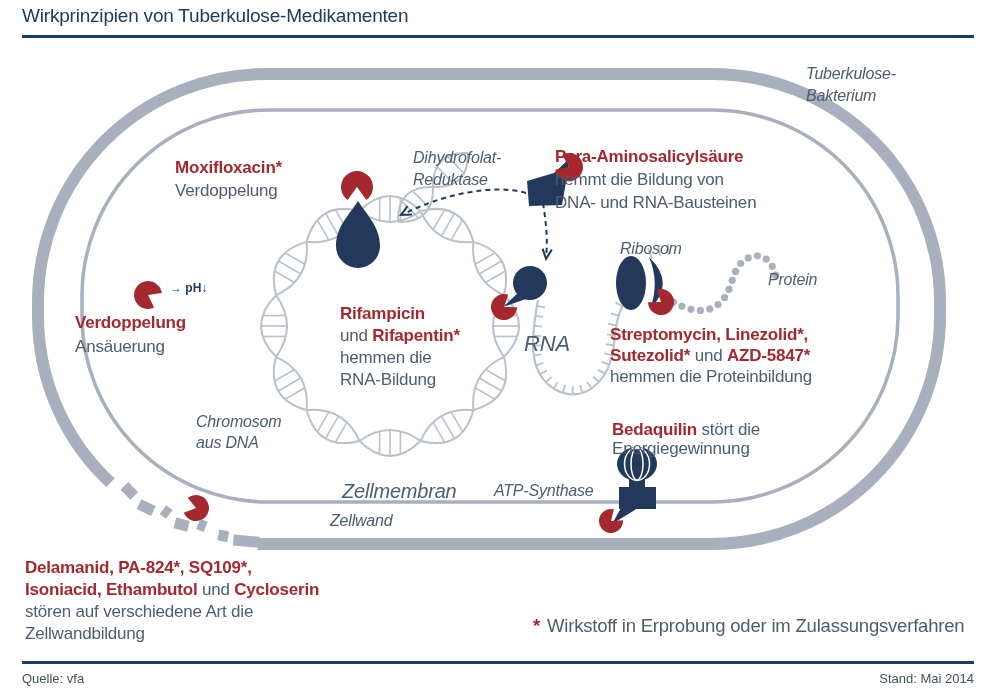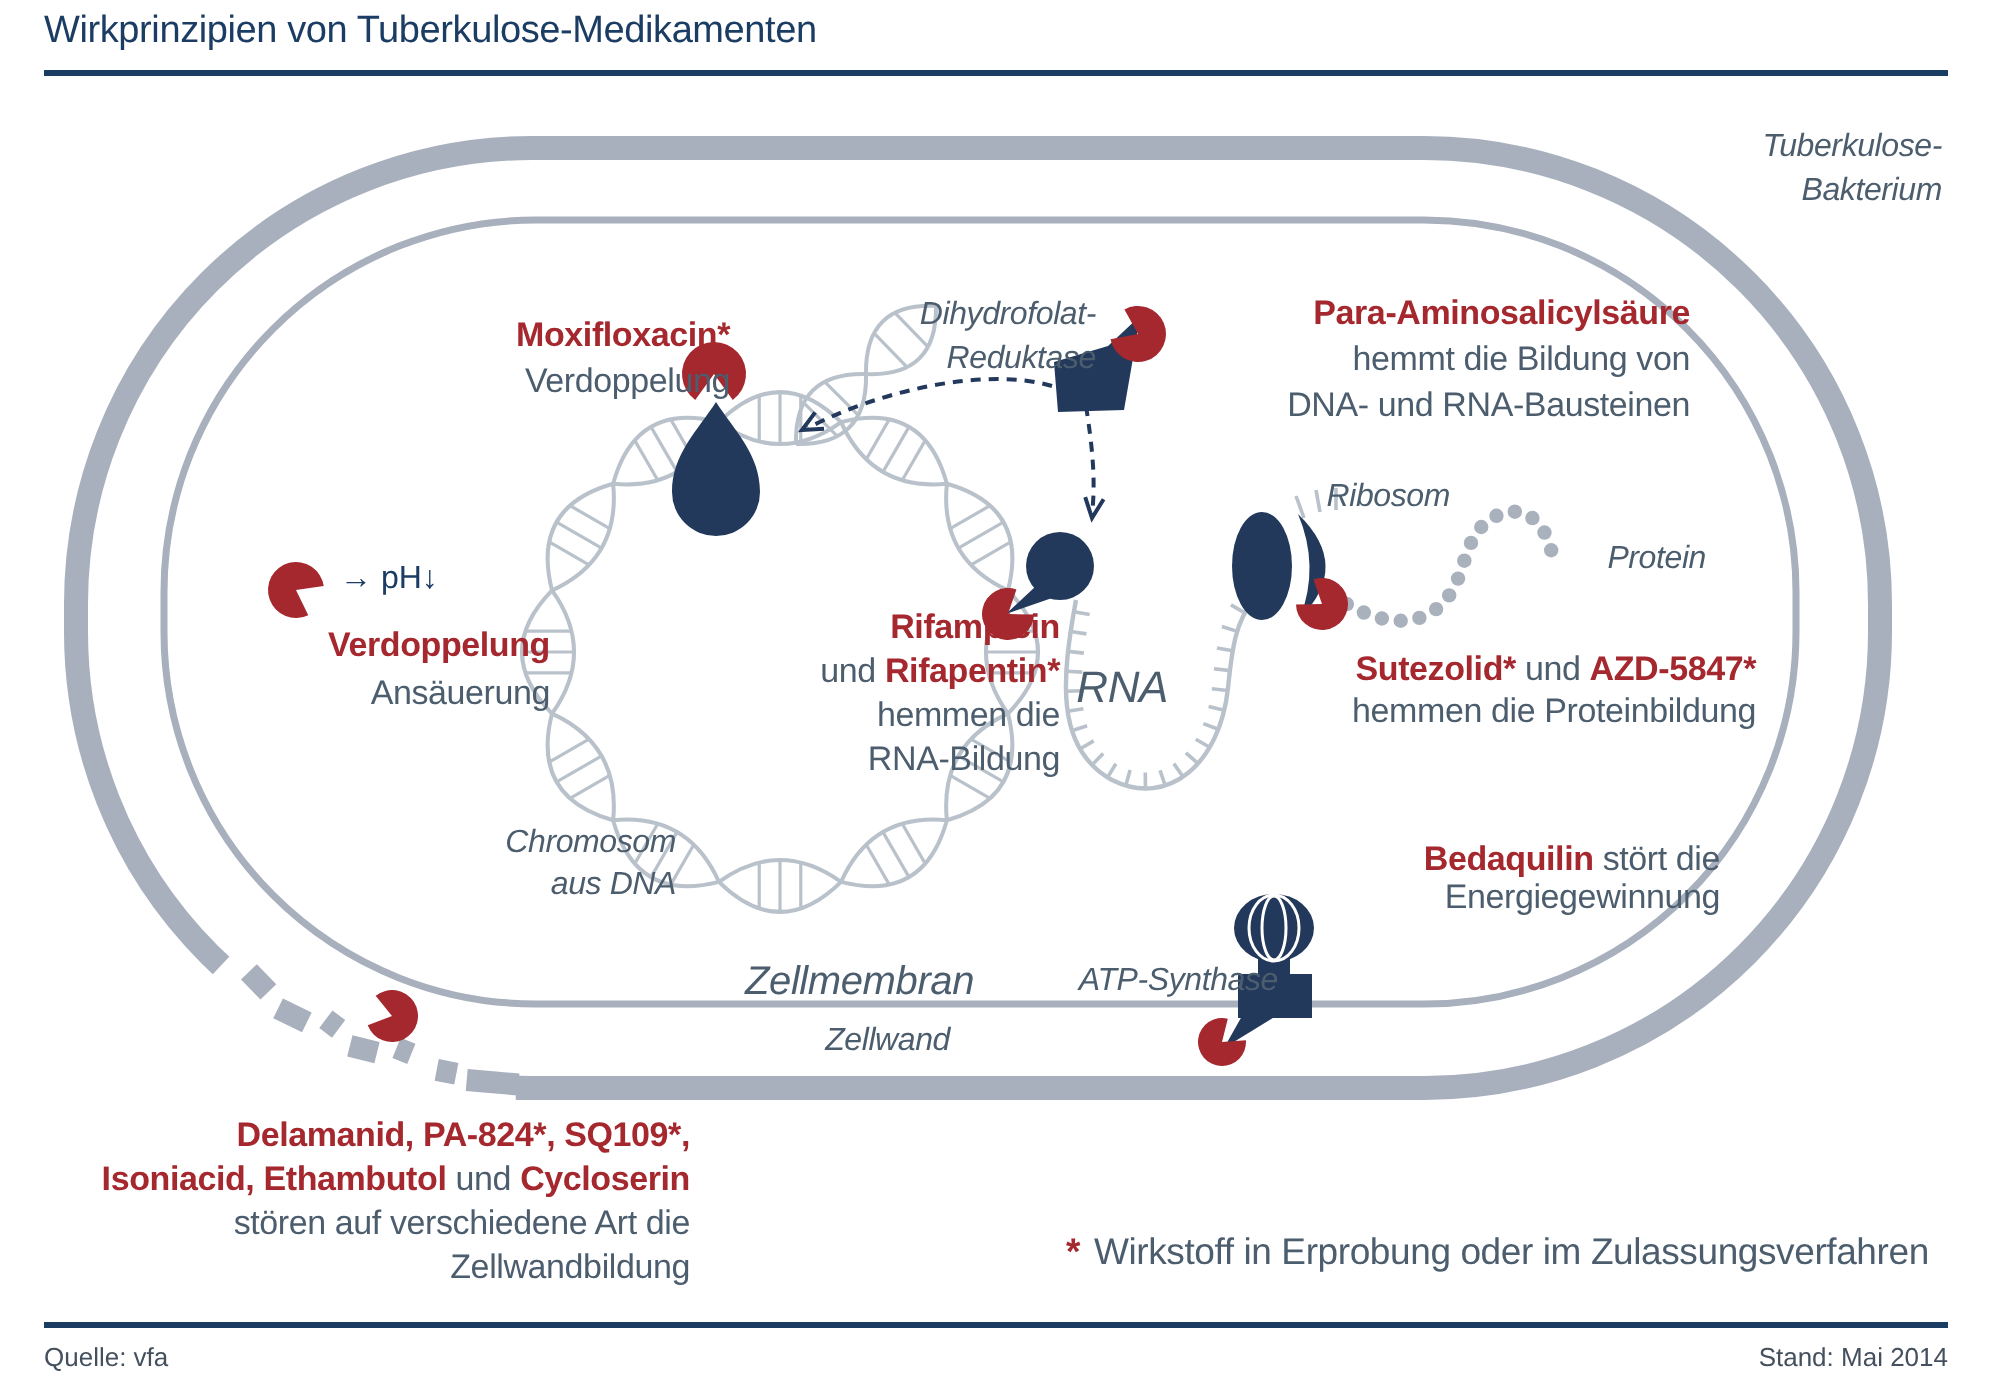--- a/index.html
+++ b/index.html
@@ -1,26 +1,26 @@
 <!DOCTYPE html>
 <html style="--red: #a5282e; --tnavy: #1b3c63; --body: #4c5d6e;"><head>
 <meta charset="utf-8">
 <style>
   html,body{margin:0;padding:0}
   body{width:996px;height:696px;position:relative;background:#fff;overflow:hidden;
        font-family:"Liberation Sans","DejaVu Sans",sans-serif;}
   #dsvg{position:absolute;left:0;top:0;z-index:1}
   .txt{position:absolute;z-index:2}
-  .blk{position:absolute;z-index:2;text-align:right;color:var(--body);font-size:17px;
+  .blk{position:absolute;z-index:2;text-align:left;color:var(--body);font-size:17px;
        line-height:23px;letter-spacing:-0.2px}
   .drug{color:var(--red);font-weight:bold}
   .it{font-style:italic}
   .hr{position:absolute;z-index:2;height:2.5px;background:var(--tnavy)}
   #title{left:22px;top:5px;font-size:19px;font-weight:normal;color:var(--tnavy);letter-spacing:-0.2px}
-  #phline{left:170px;top:281px;font-size:16px;font-weight:normal;color:var(--tnavy)}
+  #phline{left:170px;top:281px;font-size:12px;font-weight:bold;color:var(--tnavy)}
   #footnote{left:533px;top:615px;font-size:18.5px;color:var(--body);letter-spacing:-0.2px}
   #footnote .star{color:var(--red);font-weight:bold;padding-right:7px}
   .foot{top:671px;font-size:13px;color:#44505e}
 </style>
 </head>
 <body>
 
 <svg id="dsvg" width="996" height="696">
     <rect x="38" y="74" width="902" height="470" rx="228" fill="none" stroke="#a8b0bd" stroke-width="12"></rect>
     <path d="M 110.50437390575038,482.74864396917087 A 228 228 0 0 0 258.0429147518298,543.8611085603538" fill="none" stroke="#ffffff" stroke-width="22"></path>
@@ -197,20 +197,21 @@
        <span class="drug">Rifapentin*</span></div>
   <div>hemmen die</div>
   <div>RNA-Bildung</div>
 </div>
 
 <div class="blk it" style="left:524px;top:334px;width:60px;font-size:22px;line-height:20px">RNA</div>
 <div class="blk it" style="left:620px;top:239px;width:105px;font-size:16px;line-height:20px">Ribosom</div>
 <div class="blk it" style="left:768px;top:270px;width:85px;font-size:16px;line-height:20px">Protein</div>
 
 <div class="blk" style="left:610px;top:324px;width:268px;line-height:21px">
+  <div><span class="drug">Streptomycin, Linezolid*,</span></div>
   <div><span class="drug">Sutezolid*</span>
        <span>und</span>
        <span class="drug">AZD-5847*</span></div>
   <div>hemmen die Proteinbildung</div>
 </div>
 
 <div class="blk it" style="left:196px;top:411px;width:142px;font-size:16px;line-height:21px">
   <div>Chromosom</div>
   <div>aus DNA</div>
 </div>

